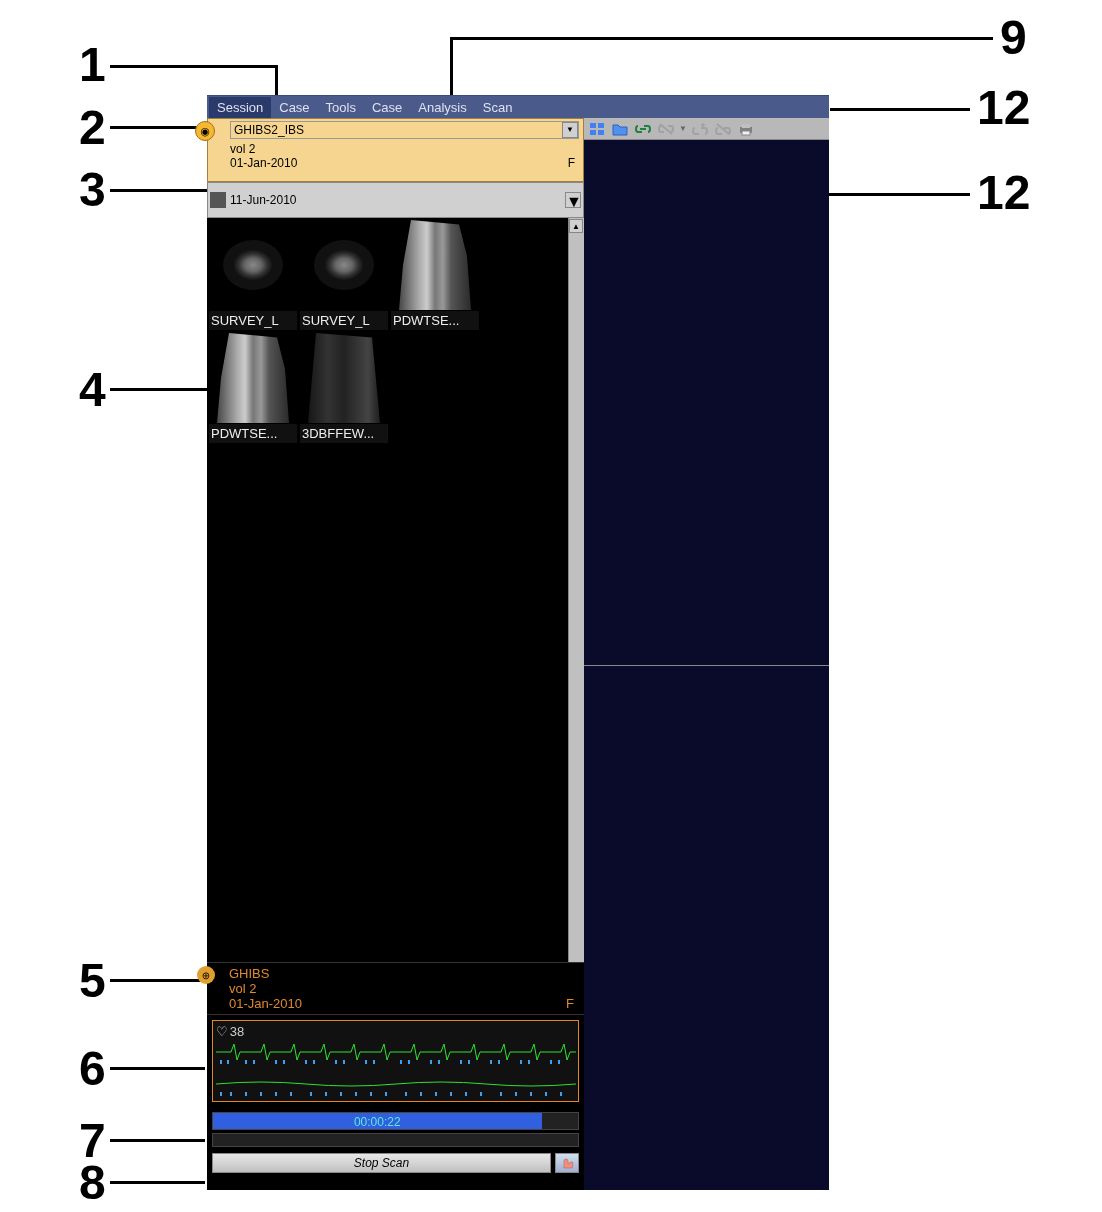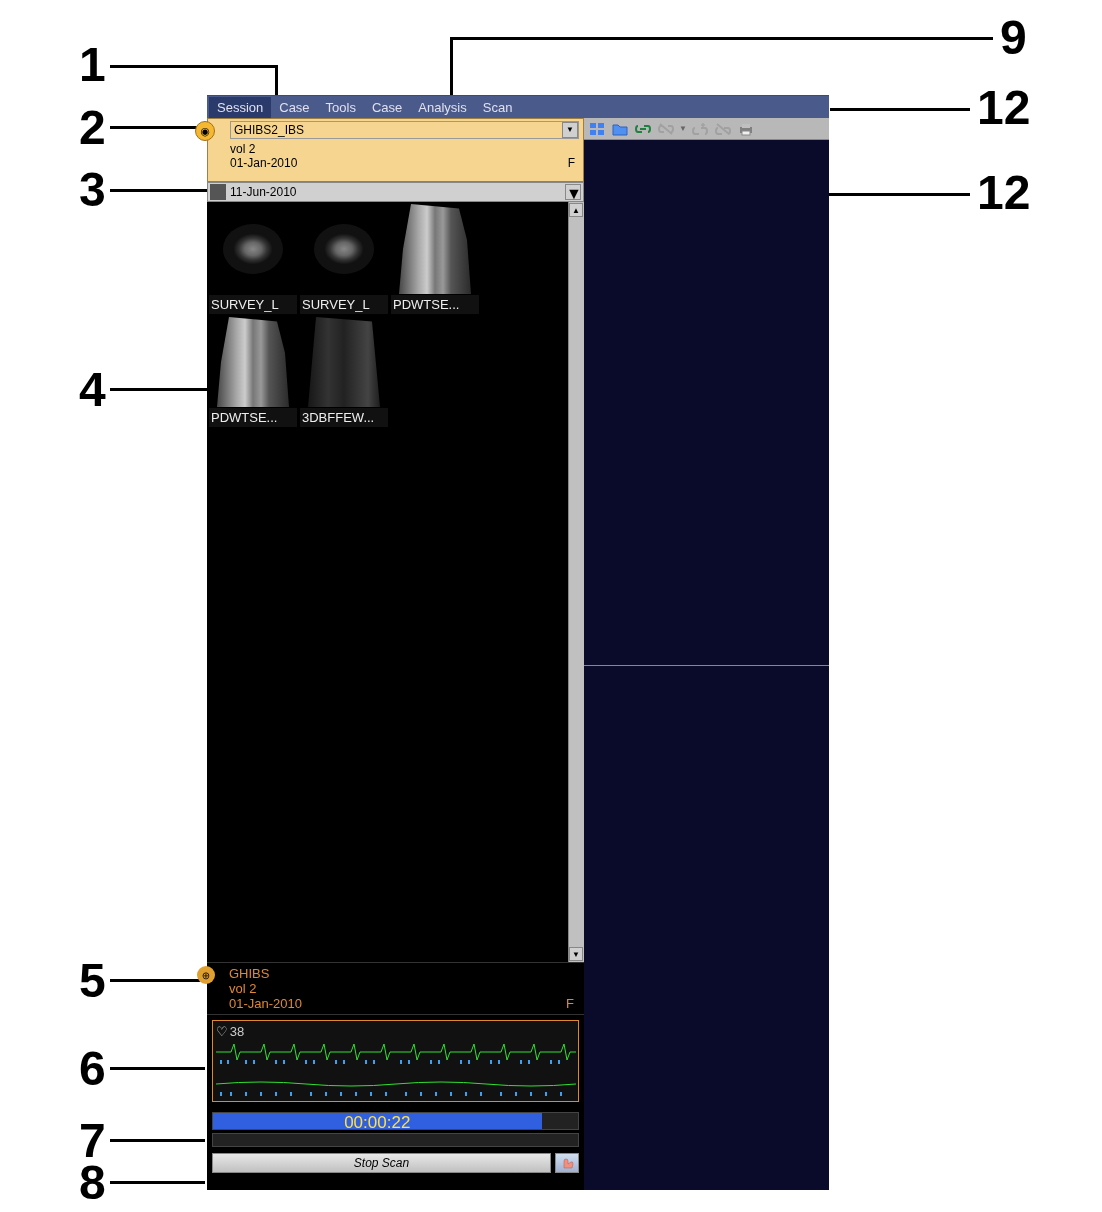--- a/index.html
+++ b/index.html
@@ -105,21 +105,21 @@
     }
     .patient-sex {
       position: absolute;
       right: 4px;
       bottom: 0;
       font-size: 12px;
     }
     
     
     .exam-date-bar {
-      height: 20px;
+      height: 36px;
       background: #d0d0d0;
       border: 1px solid #888;
       display: flex;
       align-items: center;
       padding-left: 2px;
       position: relative;
     }
     .exam-icon {
       width: 16px;
       height: 16px;
@@ -320,24 +320,24 @@
       height: 18px;
       background: #222;
       border: 1px solid #444;
       position: relative;
     }
     .progress-fill {
       height: 100%;
       background: #3060e0;
       width: 90%;
       display: flex;
-      align-items: flex-start;
+      align-items: flex-end;
       justify-content: center;
-      color: #fde047;
-      font-size: 17px;
+      color: #5eead4;
+      font-size: 12px;
     }
     .progress-bar-empty {
       height: 14px;
       background: #222;
       border: 1px solid #444;
       margin-top: 3px;
     }
     
     
     .stop-scan-row {

